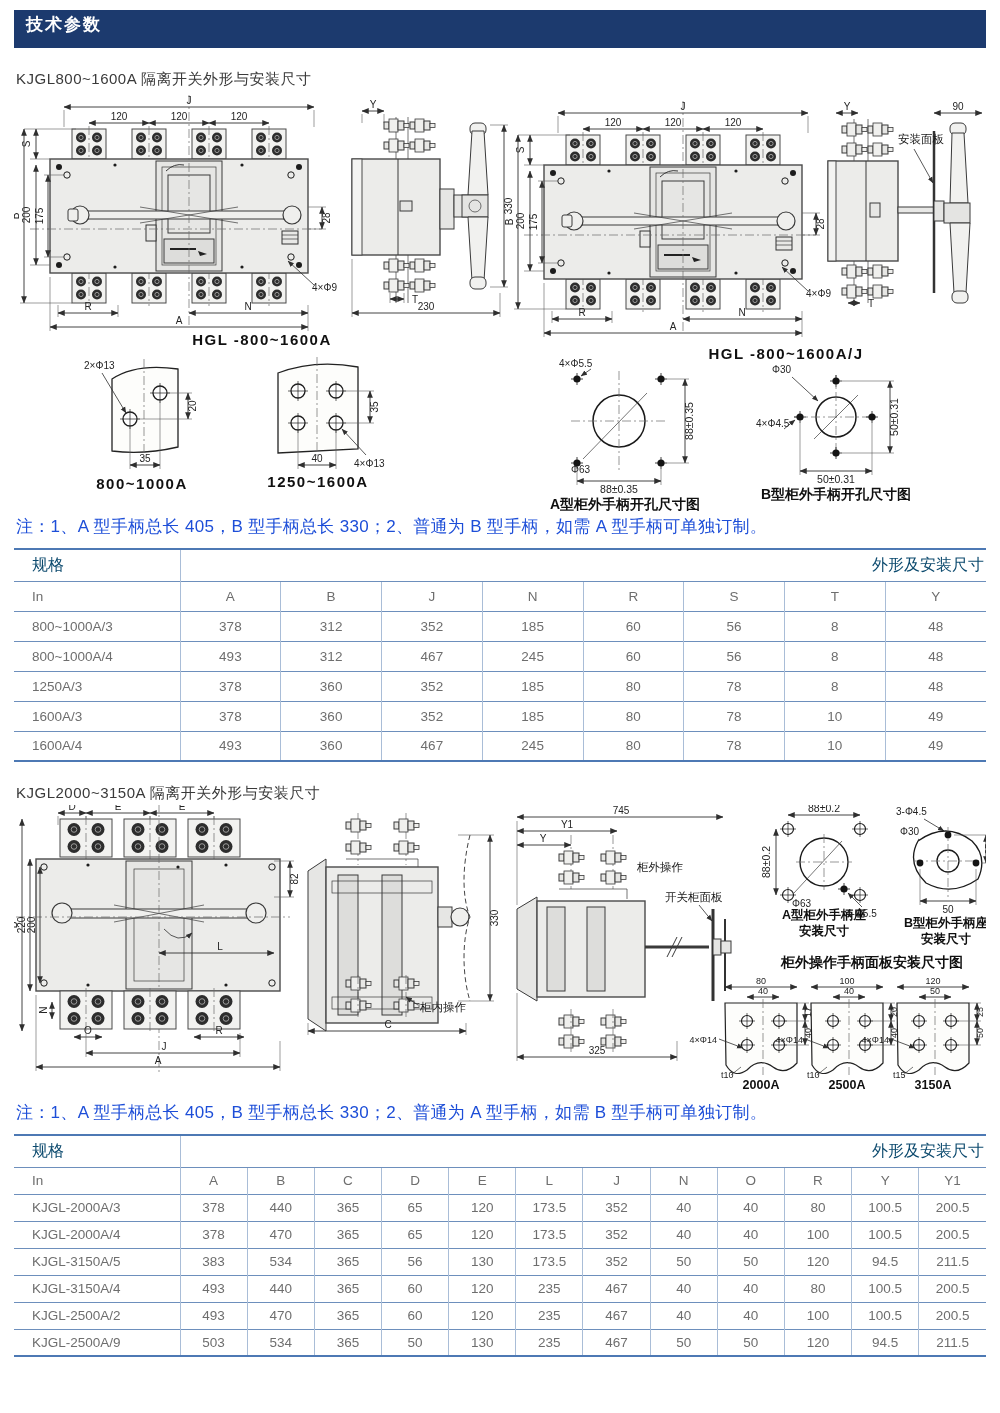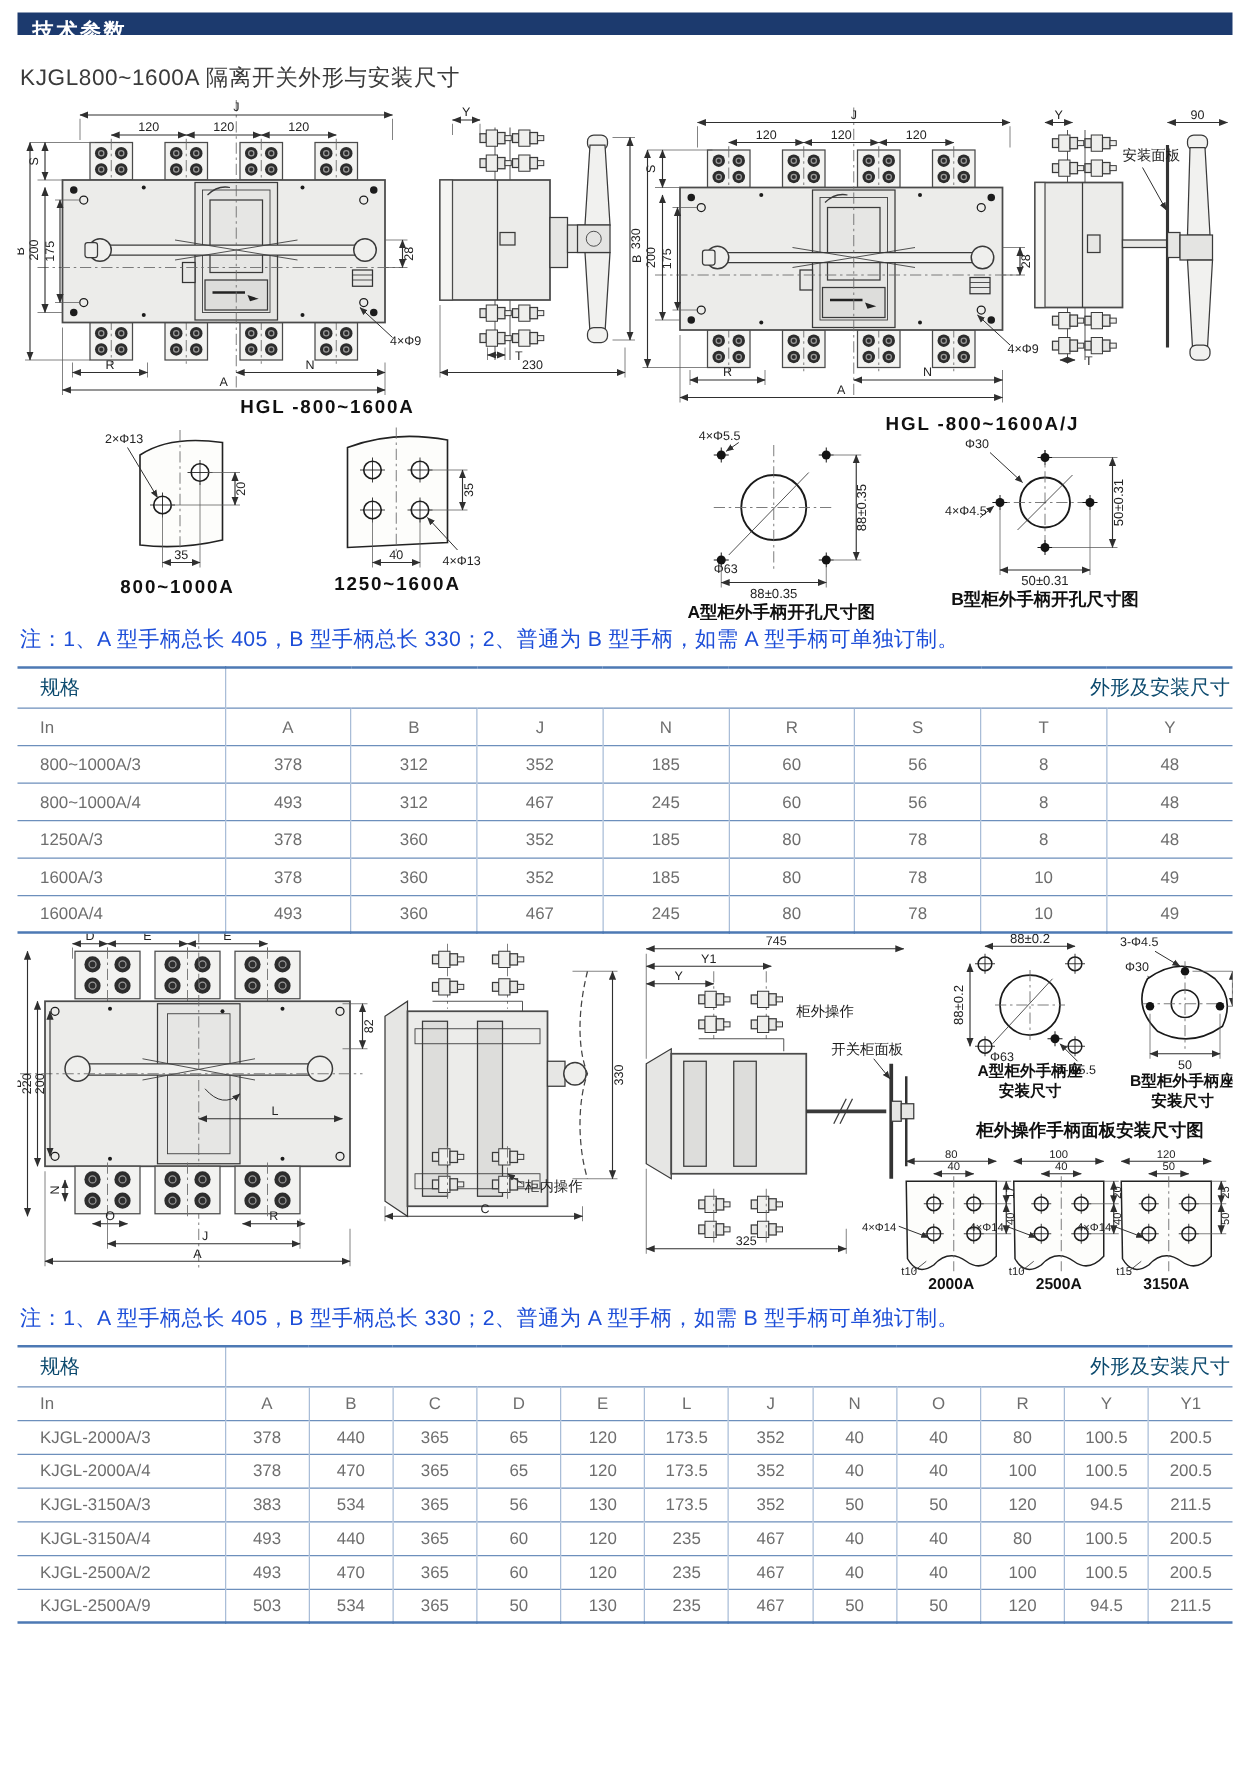--- a/index.html
+++ b/index.html
@@ -1,20 +1,20 @@
 <!DOCTYPE html>
 <html><head>
 <meta charset="utf-8">
 <style>
 *{margin:0;padding:0;box-sizing:border-box}
 html,body{background:#fff}
 body{width:1000px;height:1413px;overflow:hidden;font-family:"Liberation Sans","DejaVu Sans",sans-serif;color:#3c3c3c}
 .page{padding:10px 14px 8px}
-.banner{background:#1c3a6e;color:#fff;font-size:17px;font-weight:bold;letter-spacing:2px;height:18px;line-height:30px;padding:0 12px}
-.sec-title{font-size:18px;color:#3a3a3a;margin:22px 0 2px 2px;letter-spacing:.5px}
+.banner{background:#1c3a6e;color:#fff;font-size:17px;font-weight:bold;letter-spacing:2px;height:38px;line-height:30px;padding:0 12px}
+.sec-title{font-size:15px;color:#3a3a3a;margin:22px 0 2px 2px;letter-spacing:.5px}
 .note{font-size:17px;color:#1d4ed8;margin:4px 0 10px 2px;letter-spacing:.3px}
 svg{display:block}
 svg text{font-family:"Liberation Sans","DejaVu Sans",sans-serif}
 text.dim{font-size:10px;fill:#242424;text-anchor:middle}
 text.dimp{font-size:10.5px;fill:#242424;text-anchor:middle}
 text.sm{font-size:9px;fill:#242424;text-anchor:middle}
 text.zh{font-size:11.5px;fill:#1a1a1a;text-anchor:start}
 text.as{text-anchor:start}
 text.ae{text-anchor:end}
 text.cap{font-size:15px;font-weight:bold;fill:#101010;letter-spacing:1.5px;text-anchor:middle}
@@ -443,20 +443,21 @@
           <td>467</td>
           <td>245</td>
           <td>80</td>
           <td>78</td>
           <td>10</td>
           <td>49</td>
         </tr>
       </tbody>
 </table>
 
+<div class="sec-title">KJGL2000~3150A 隔离开关外形与安装尺寸</div>
 
 <svg width="972" height="292" viewBox="0 0 972 292">
 <defs>
   <g id="tbw">
     <rect width="52" height="38" fill="#f2f2f0" stroke="#4a4a4a"></rect>
     <line x1="26" y1="-3" x2="26" y2="41" class="cl"></line>
     <g fill="#2d2d2d">
             <circle cx="14" cy="10.5" r="6.5"></circle>
             <circle cx="38" cy="10.5" r="6.5"></circle>
             <circle cx="14" cy="27.5" r="6.5"></circle>
@@ -785,21 +786,21 @@
           <td>120</td>
           <td>173.5</td>
           <td>352</td>
           <td>40</td>
           <td>40</td>
           <td>100</td>
           <td>100.5</td>
           <td>200.5</td>
         </tr>
         <tr>
-          <td>KJGL-3150A/3</td>
+          <td>KJGL-3150A/5</td>
           <td>383</td>
           <td>534</td>
           <td>365</td>
           <td>56</td>
           <td>130</td>
           <td>173.5</td>
           <td>352</td>
           <td>50</td>
           <td>50</td>
           <td>120</td>

